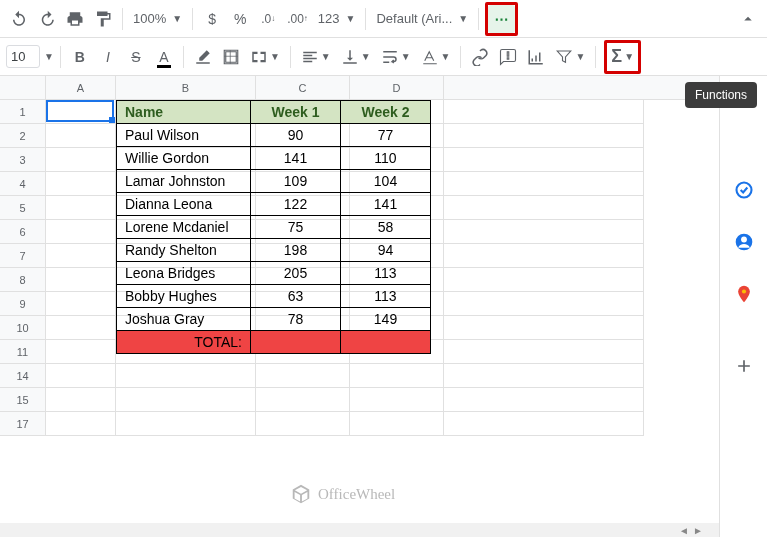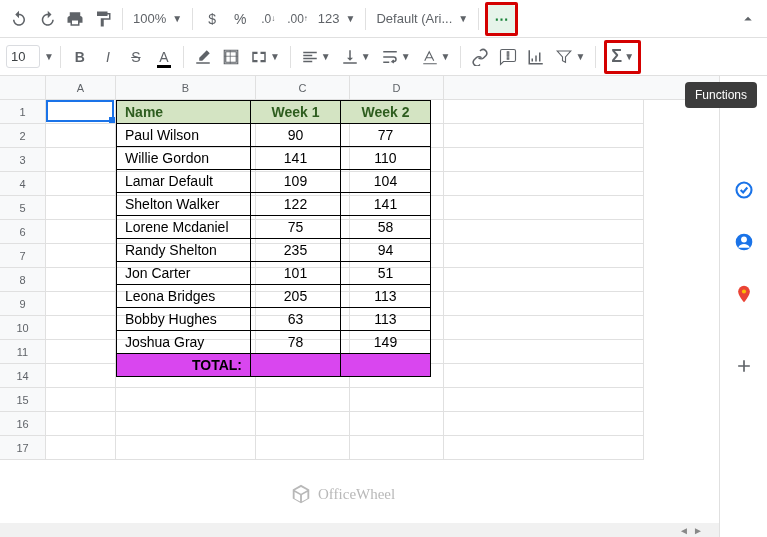--- a/index.html
+++ b/index.html
@@ -167,21 +167,21 @@
     font-style: italic;
   }
   .col-header-green {
     background: #d4e4c3;
     text-align: center;
     font-weight: bold;
     color: #2e5d1f;
   }
   .name-cell { width: 134px; text-align: left; }
   .val-cell { width: 90px; text-align: center; }
-  .total-row td { background: #d946ef; font-weight: bold; }
+  .total-row td { background: #ef4444; font-weight: normal; }
   .total-label { text-align: right; }
   .tooltip {
     position: absolute;
     background: #3c3c3c;
     color: #fff;
     padding: 6px 10px;
     font-size: 12px;
     border-radius: 4px;
     top: 82px;
     right: 10px;
@@ -484,28 +484,20 @@
         </div>
         <div class="row">
           <div class="row-h">15</div>
           <div class="cell" style="width: 70px;"></div>
           <div class="cell" style="width: 140px;"></div>
           <div class="cell" style="width: 94px;"></div>
           <div class="cell" style="width: 94px;"></div>
           <div class="cell" style="width: 200px;"></div>
         </div>
         <div class="row">
-          <div class="row-h">16</div>
-          <div class="cell" style="width: 70px;"></div>
-          <div class="cell" style="width: 140px;"></div>
-          <div class="cell" style="width: 94px;"></div>
-          <div class="cell" style="width: 94px;"></div>
-          <div class="cell" style="width: 200px;"></div>
-        </div>
-        <div class="row">
           <div class="row-h">17</div>
           <div class="cell" style="width: 70px;"></div>
           <div class="cell" style="width: 140px;"></div>
           <div class="cell" style="width: 94px;"></div>
           <div class="cell" style="width: 94px;"></div>
           <div class="cell" style="width: 200px;"></div>
         </div>
       </div>
 
     <div class="selected-cell" style="top:24px;left:46px;width:68px;height:22px"></div>
@@ -523,43 +515,38 @@
             <td class="name-cell">Paul Wilson</td>
             <td class="val-cell">90</td>
             <td class="val-cell">77</td>
           </tr>
           <tr>
             <td class="name-cell">Willie Gordon</td>
             <td class="val-cell">141</td>
             <td class="val-cell">110</td>
           </tr>
           <tr>
-            <td class="name-cell">Lamar Default</td>
+            <td class="name-cell">Lamar Johnston</td>
             <td class="val-cell">109</td>
             <td class="val-cell">104</td>
           </tr>
           <tr>
-            <td class="name-cell">Shelton Walker</td>
+            <td class="name-cell">Dianna Leona</td>
             <td class="val-cell">122</td>
             <td class="val-cell">141</td>
           </tr>
           <tr>
             <td class="name-cell">Lorene Mcdaniel</td>
             <td class="val-cell">75</td>
             <td class="val-cell">58</td>
           </tr>
           <tr>
             <td class="name-cell">Randy Shelton</td>
-            <td class="val-cell">235</td>
+            <td class="val-cell">198</td>
             <td class="val-cell">94</td>
-          </tr>
-          <tr>
-            <td class="name-cell">Jon Carter</td>
-            <td class="val-cell">101</td>
-            <td class="val-cell">51</td>
           </tr>
           <tr>
             <td class="name-cell">Leona Bridges</td>
             <td class="val-cell">205</td>
             <td class="val-cell">113</td>
           </tr>
           <tr>
             <td class="name-cell">Bobby Hughes</td>
             <td class="val-cell">63</td>
             <td class="val-cell">113</td>

